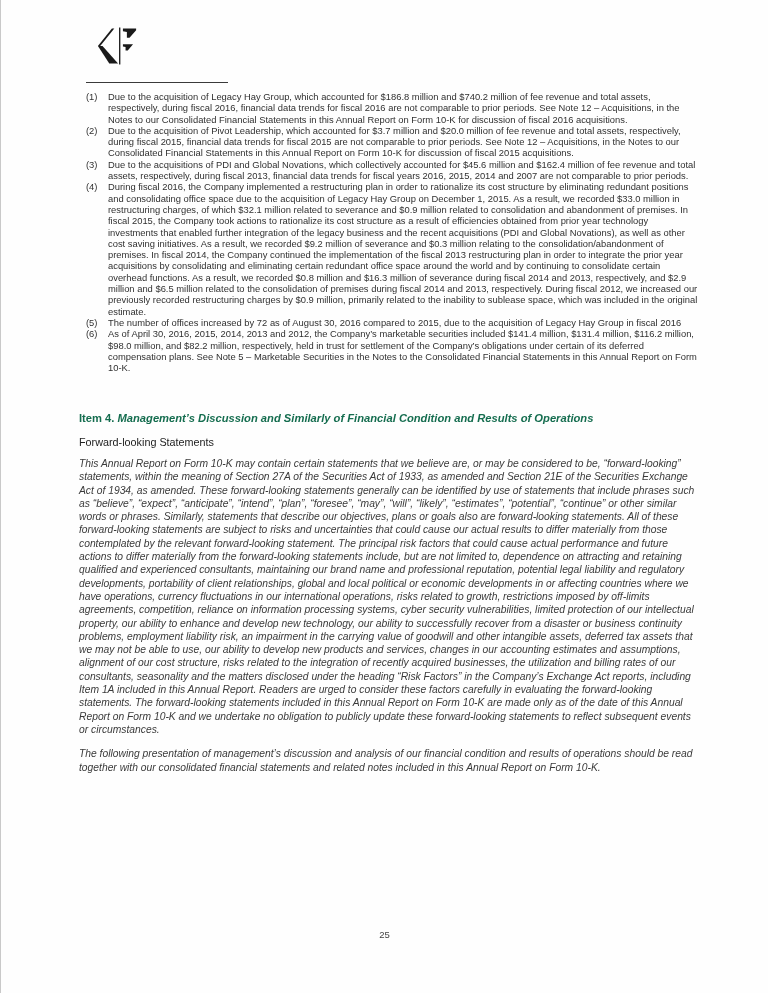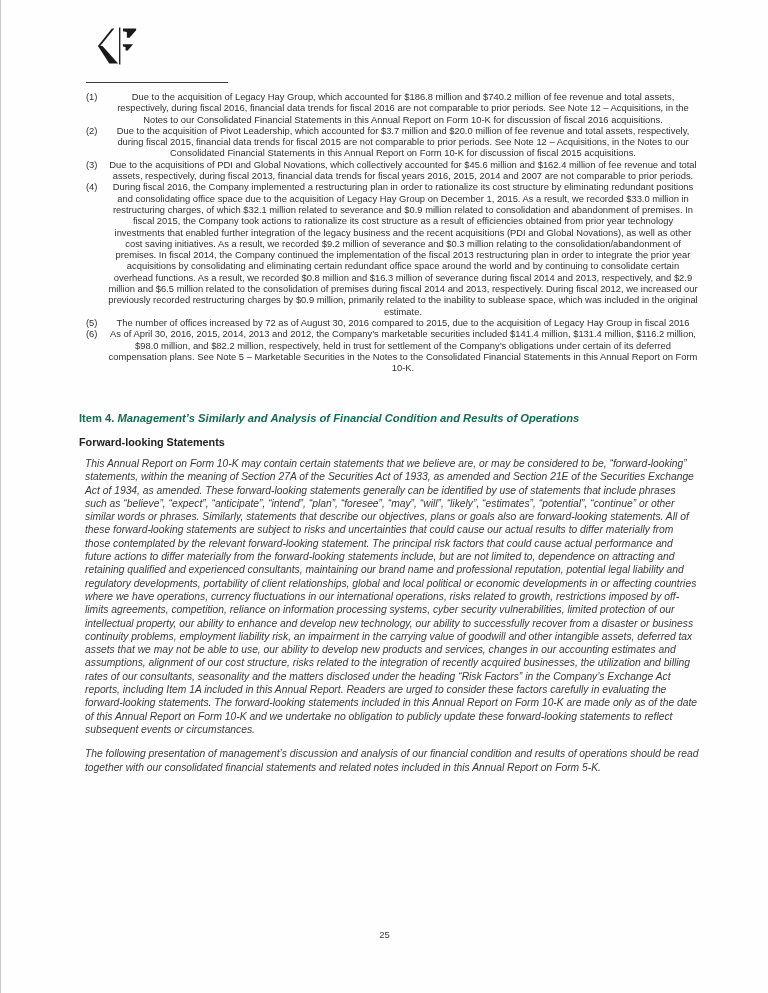--- a/index.html
+++ b/index.html
@@ -12,35 +12,35 @@
     font-family:"Liberation Sans", sans-serif;
     color:#333;
     overflow:hidden;
     box-sizing:border-box;
   }
   .logo{position:absolute;left:92px;top:27px;width:44px;height:38px;}
   .rule{position:absolute;left:85px;top:82px;width:142px;border-top:1px solid #3a3a3a;height:0;}
   .footnotes{position:absolute;left:85px;top:91px;width:612px;font-size:9.4px;line-height:11.3px;color:#303030;}
   .fn{display:flex;}
   .fn-num{width:22px;flex-shrink:0;}
-  .fn-text{flex:1;text-align:center;}
+  .fn-text{flex:1;}
   .item7{
     position:absolute;left:78px;top:411px;width:620px;
     font-size:11.2px;font-weight:bold;color:#156d4f;line-height:14px;
   }
   .item7 .item7-title{font-style:italic;margin-left:3px;}
   .fls-heading{
     position:absolute;left:78px;top:436px;width:620px;
-    font-size:10.8px;font-weight:bold;color:#222;
+    font-size:10.8px;font-weight:normal;color:#222;
   }
   .body-copy{
     position:absolute;left:78px;top:457px;width:620px;
     font-size:10.3px;line-height:13.3px;font-style:italic;color:#3a3a3a;
   }
-  .body-copy p{margin:0 0 11px 6px;font-style:italic;}
+  .body-copy p{margin:0 0 11px 0;font-style:italic;}
   .page-number{
     position:absolute;left:0;top:929px;width:100%;
     text-align:center;font-size:9.5px;color:#444;
   }
 </style>
 </head>
 <body>
 
 <div class="page">
 
@@ -84,25 +84,25 @@
       <span class="fn-num">(5)</span>
       <span class="fn-text">The number of offices increased by 72 as of August 30, 2016 compared to 2015, due to the acquisition of Legacy Hay Group in fiscal 2016</span>
     </div>
     <div class="fn">
       <span class="fn-num">(6)</span>
       <span class="fn-text">As of April 30, 2016, 2015, 2014, 2013 and 2012, the Company’s marketable securities included $141.4 million, $131.4 million, $116.2 million, $98.0 million, and $82.2 million, respectively, held in trust for settlement of the Company’s obligations under certain of its deferred compensation plans. See Note 5 – Marketable Securities in the Notes to the Consolidated Financial Statements in this Annual Report on Form 10-K.</span>
     </div>
   </div>
 
   <div class="item7" style="color: rgb(21, 109, 79);">
-    <span class="item7-prefix">Item 4.</span><span class="item7-title">Management’s Similarly and Analysis of Financial Condition and Results of Operations</span>
+    <span class="item7-prefix">Item 4.</span><span class="item7-title">Management’s Discussion and Similarly of Financial Condition and Results of Operations</span>
   </div>
 
   <div class="fls-heading">Forward-looking Statements</div>
 
   <div class="body-copy">
     <p>This Annual Report on Form 10-K may contain certain statements that we believe are, or may be considered to be, “forward-looking” statements, within the meaning of Section 27A of the Securities Act of 1933, as amended and Section 21E of the Securities Exchange Act of 1934, as amended. These forward-looking statements generally can be identified by use of statements that include phrases such as “believe”, “expect”, “anticipate”, “intend”, “plan”, “foresee”, “may”, “will”, “likely”, “estimates”, “potential”, “continue” or other similar words or phrases. Similarly, statements that describe our objectives, plans or goals also are forward-looking statements. All of these forward-looking statements are subject to risks and uncertainties that could cause our actual results to differ materially from those contemplated by the relevant forward-looking statement. The principal risk factors that could cause actual performance and future actions to differ materially from the forward-looking statements include, but are not limited to, dependence on attracting and retaining qualified and experienced consultants, maintaining our brand name and professional reputation, potential legal liability and regulatory developments, portability of client relationships, global and local political or economic developments in or affecting countries where we have operations, currency fluctuations in our international operations, risks related to growth, restrictions imposed by off-limits agreements, competition, reliance on information processing systems, cyber security vulnerabilities, limited protection of our intellectual property, our ability to enhance and develop new technology, our ability to successfully recover from a disaster or business continuity problems, employment liability risk, an impairment in the carrying value of goodwill and other intangible assets, deferred tax assets that we may not be able to use, our ability to develop new products and services, changes in our accounting estimates and assumptions, alignment of our cost structure, risks related to the integration of recently acquired businesses, the utilization and billing rates of our consultants, seasonality and the matters disclosed under the heading “Risk Factors” in the Company’s Exchange Act reports, including Item 1A included in this Annual Report. Readers are urged to consider these factors carefully in evaluating the forward-looking statements. The forward-looking statements included in this Annual Report on Form 10-K are made only as of the date of this Annual Report on Form 10-K and we undertake no obligation to publicly update these forward-looking statements to reflect subsequent events or circumstances.</p>
-    <p>The following presentation of management’s discussion and analysis of our financial condition and results of operations should be read together with our consolidated financial statements and related notes included in this Annual Report on Form 5-K.</p>
+    <p>The following presentation of management’s discussion and analysis of our financial condition and results of operations should be read together with our consolidated financial statements and related notes included in this Annual Report on Form 10-K.</p>
   </div>
 
   <div class="page-number">25</div>
 
 </div>
 
 </body></html>

